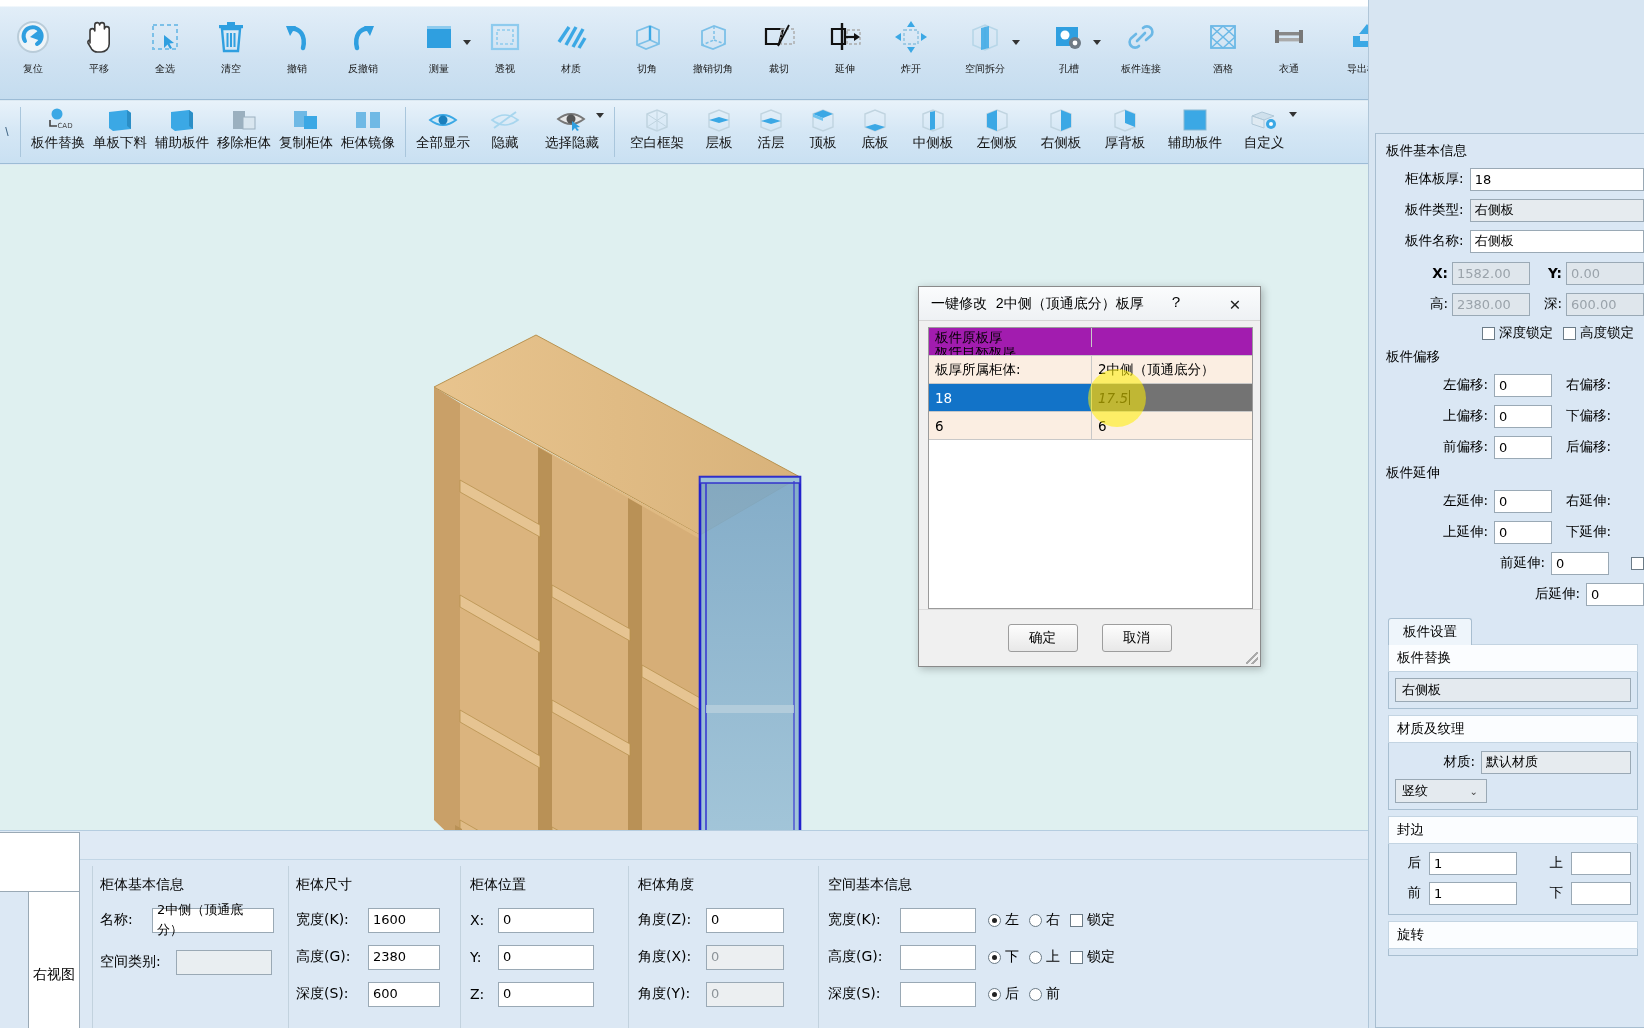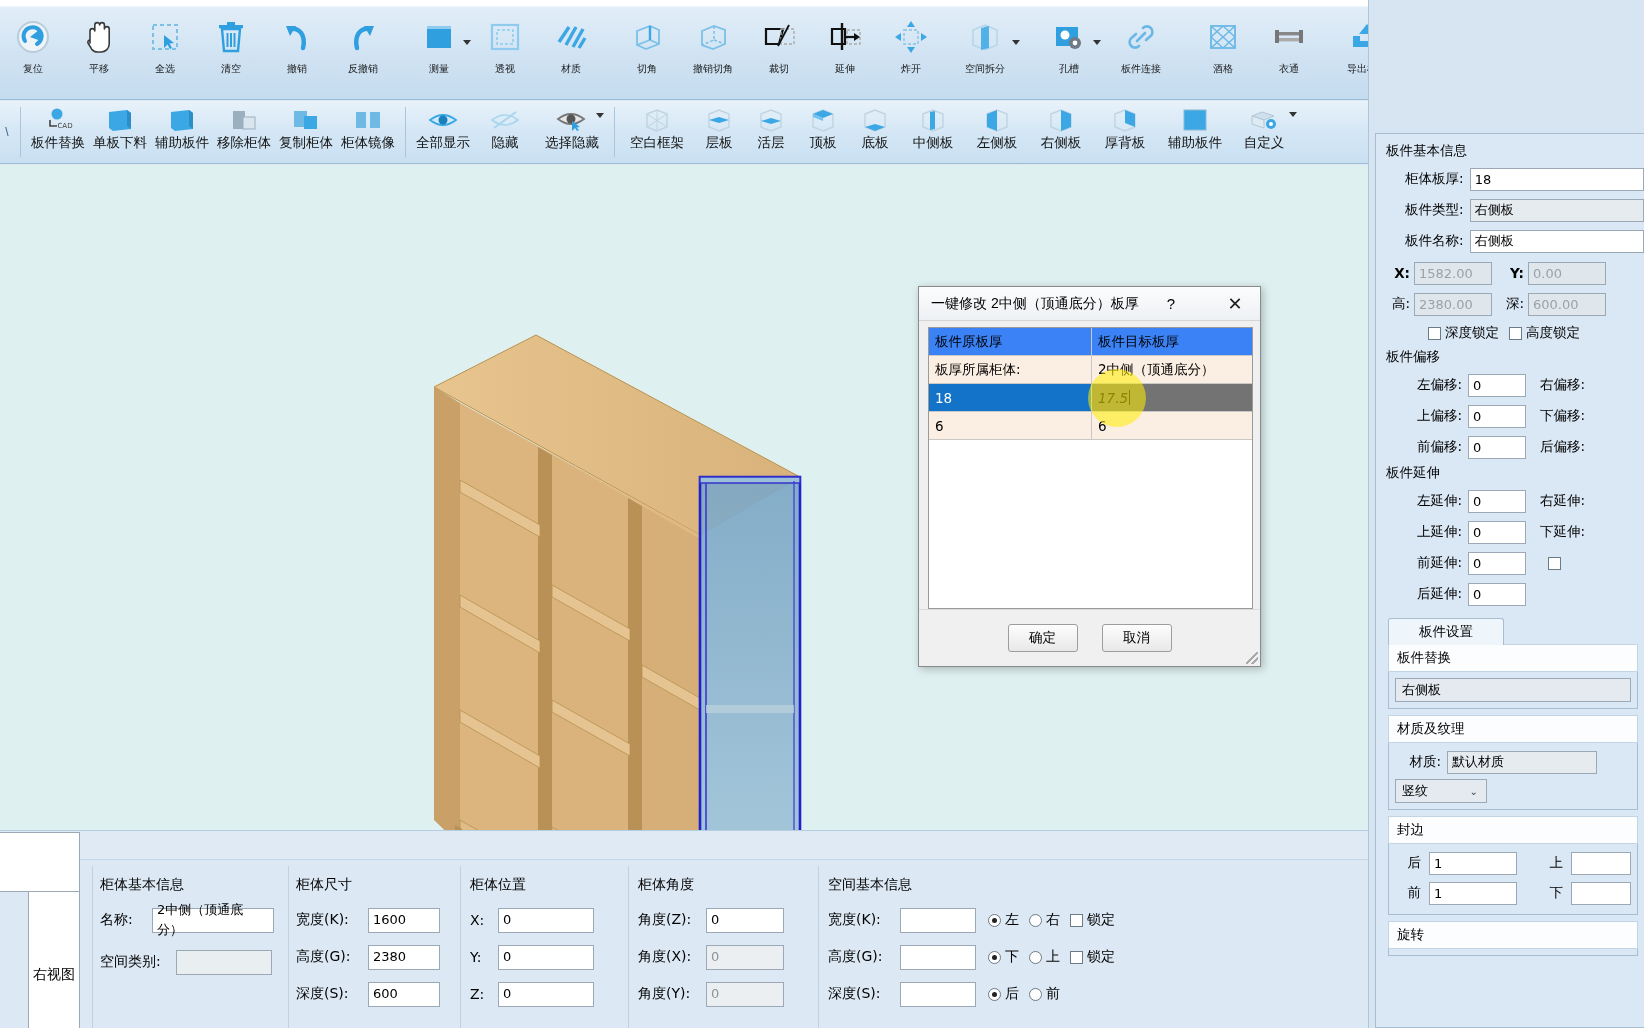--- a/index.html
+++ b/index.html
@@ -113,21 +113,21 @@
     border:1px solid #a8bed0; border-bottom:none; background:#cfe0ee; margin-right:2px;
     border-radius:3px 3px 0 0; cursor:default;
   }
   .rp-tab.active{ background:#f0f6fb; font-weight:bold; }
   .rp-body{
     position:absolute; left:6px; top:133px; right:0px; bottom:0;
     background:#dae7f4; border:1px solid #a8bed0; border-right:none;
     padding:6px 0 0 8px; overflow:hidden;
   }
   .rp-sect{ font-size:13.5px; font-family:"DejaVu Sans",sans-serif; margin:2px 0 5px 2px;}
-  .rrow{ display:flex; align-items:center; height:28px; margin-bottom:3px; }
+  .rrow{ display:flex; align-items:center; height:28px; margin-bottom:3px;justify-content:flex-end; }
   .rlabel{ font-size:13.5px; font-family:"DejaVu Sans",sans-serif; text-align:right; }
   .rinput{
     height:23px; border:1px solid #9aa9b5; background:#fff; font-size:13px;
     padding:1px 4px; font-family:"DejaVu Sans",sans-serif; display:flex; align-items:center;
   }
   .rinput.grey{ background:#e6ebef; }
   .rinput.ro{ background:#dfe6ec; color:#9aa3ab; }
   .groupbox{
     border:1px solid #a8bed0; background:#dae7f4; margin:4px 6px 6px 4px; padding:4px 6px 6px 6px;
   }
@@ -136,52 +136,52 @@
     font-family:"DejaVu Sans",sans-serif; margin:-5px -7px 6px -7px;
   }
   .selbox{
     height:24px; border:1px solid #9aa9b5; background:#e4eaef; font-size:13px;
     display:flex; align-items:center; padding:0 6px; font-family:"DejaVu Sans",sans-serif;
   }
   .combo{ position:relative; }
   .combo .arw{ position:absolute; right:8px; top:50%; transform:translateY(-50%);
     font-size:10px; color:#444; }
   .tabhead{
-    display:inline-block; padding:4px 30px; font-size:13.5px;
+    display:inline-block; padding:4px 14px; font-size:13.5px;
     font-family:"DejaVu Sans",sans-serif; background:#eef5fb;
     border:1px solid #a8bed0; border-bottom:none; border-radius:3px 3px 0 0;
     margin-left:4px;
   }
 
   
   .dialog{
     position:absolute; left:918px; top:286px; width:343px; height:381px;
     background:#f0f0f0; border:1px solid #8a8a8a;
     box-shadow:2px 2px 8px rgba(0,0,0,0.25);
   }
   .dlg-title{
     height:34px; display:flex; align-items:center;
     background:linear-gradient(180deg,#fbfcfd,#eef1f4);
     border-bottom:1px solid #d5d5d5; padding:0 4px 0 12px;
-    font-size:14px; font-family:Liberation Sans, sans-serif;
+    font-size:14px; font-family:Liberation Mono, monospace;
   }
   .dlg-title .t{ flex:0 0 auto; }
   .dlg-help{ margin-left:28px; font-size:15px; cursor:default; }
   .dlg-close{ margin-left:auto; width:42px; height:32px; display:flex; align-items:center;
     justify-content:center; font-size:18px; color:#222; cursor:default;}
   .grid{
     position:absolute; left:9px; top:40px; width:325px; height:282px;
     background:#fff; border:1px solid #9a9a9a;
   }
   .grow{ display:flex; height:28px; border-bottom:1px solid #c8c8c8; }
   .gcell{ padding:4px 6px; font-size:13.5px; font-family:"DejaVu Sans",sans-serif;
     overflow:hidden; white-space:nowrap; display:flex; align-items:center; }
   .gcell.c1{ width:163px; border-right:1px solid #c8c8c8; }
   .gcell.c2{ flex:1; }
-  .ghead{ background:#3b82f6; font-size:13.5px; }
+  .ghead{ background:#a21caf; font-size:13.5px;flex-direction:column; }
   .grow.alt{ background:#fbeee2; }
   .grow.sel .gcell.c1{ background:#1273c8; color:#fff; }
   .grow.sel .gcell.c2{ background:#737373;font-style:italic; }
   .caretblink{ display:inline-block; width:1px; height:15px; background:#000; margin-left:1px; }
   .highlight{
     position:absolute; left:1088px; top:369px; width:58px; height:58px;
     border-radius:50%; background:rgba(255,238,0,0.55); pointer-events:none;
   }
   .dlg-btns{ position:absolute; left:0; right:0; bottom:0; height:57px;
     background:#f0f0f0; border-top:1px solid #dcdcdc;

